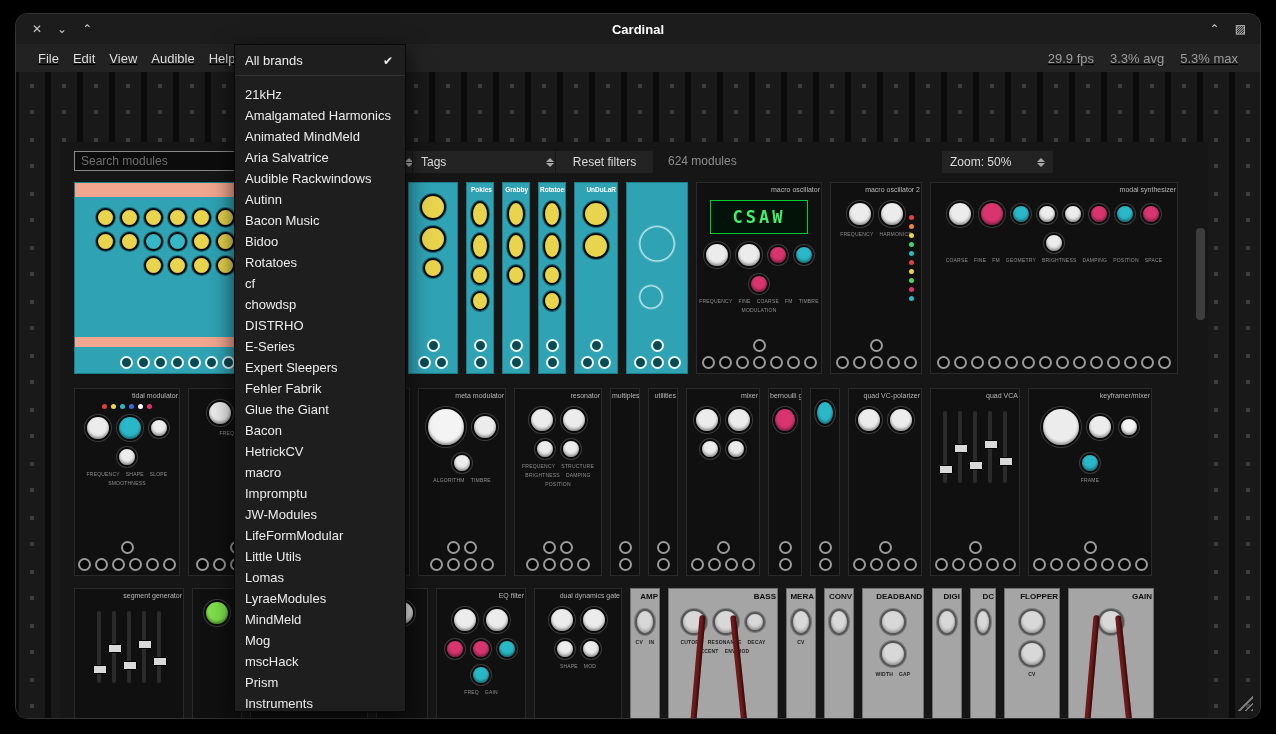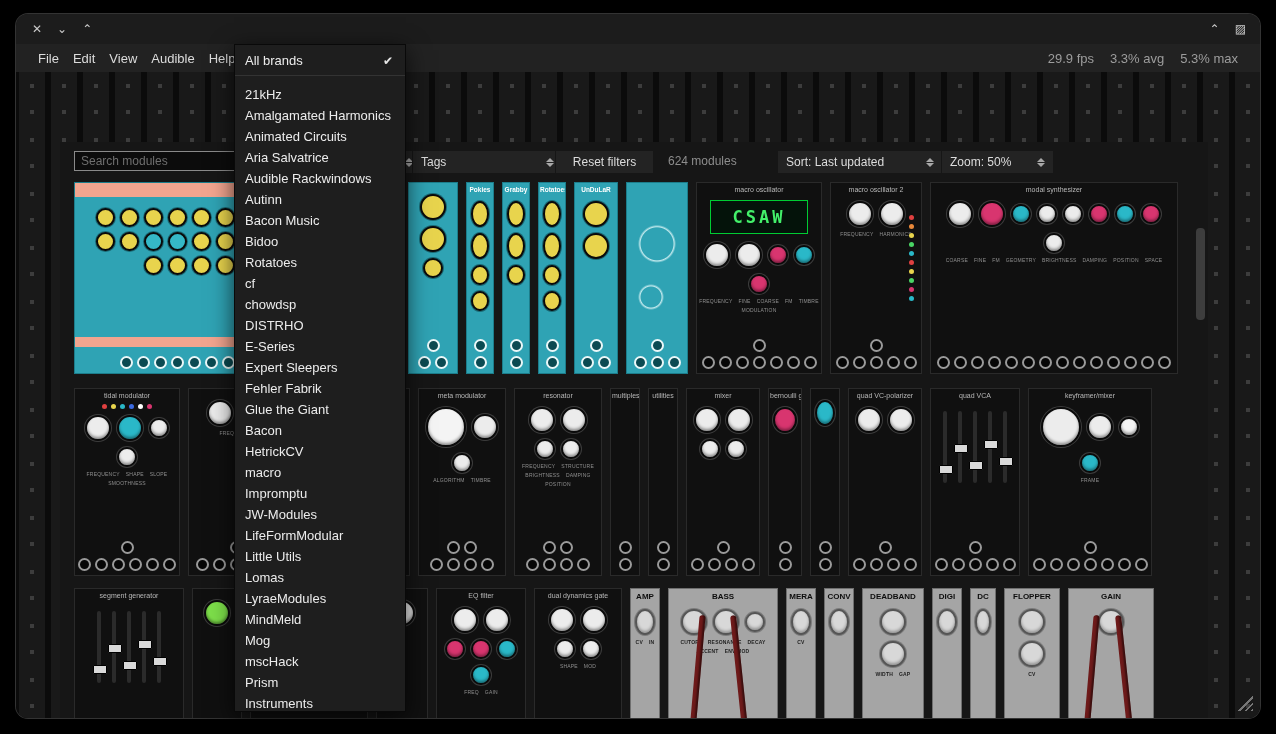--- a/index.html
+++ b/index.html
@@ -7,21 +7,21 @@
   .window{position:absolute;left:16px;top:14px;width:1244px;height:704px;background:#141414;
     border-radius:12px;overflow:hidden;box-shadow:0 0 0 1px #333,0 8px 30px rgba(0,0,0,.8);}
   
   .titlebar{position:relative;height:30px;background:#1c1c1c;display:flex;align-items:center;}
   .title{position:absolute;left:0;right:0;text-align:center;color:#ffffff;font-size:13px;font-weight:bold;}
   .win-left{display:flex;gap:15px;padding-left:16px;z-index:2;}
   .win-right{margin-left:auto;display:flex;gap:15px;padding-right:14px;z-index:2;}
   .wbtn{color:#c9c9c9;font-size:12px;line-height:12px;cursor:default;}
   
   .menubar{height:28px;background:#222222;display:flex;align-items:center;padding:0 22px;gap:14px;
-    border-bottom:1px solid #161616;}
+    border-bottom:1px solid #161616;text-decoration:underline;}
   .menu-item{color:#dcdcdc;font-size:13px;}
   .stats{margin-left:auto;display:flex;gap:16px;color:#9d9d9d;font-size:13px;}
   
   .rack{position:absolute;left:0;right:0;top:58px;bottom:0;background-color:#0b0b0b;
     background-image:
       radial-gradient(circle 2.5px at 16px 14px,#3d3d3d 98%,transparent),
       radial-gradient(circle 2.5px at 16px 40px,#3d3d3d 98%,transparent),
       linear-gradient(90deg,transparent 0 3px,#191919 3px 29px,transparent 29px);
     background-size:32px 54px;}
   
@@ -39,21 +39,21 @@
   .btn{position:absolute;top:0;height:22px;background:#232323;color:#dcdcdc;font-size:12px;display:flex;
     align-items:center;justify-content:center;border:1px solid #161616;}
   .count{position:absolute;left:608px;top:0;height:22px;display:flex;align-items:center;color:#8d8d8d;font-size:12px;}
   
   .mrow{position:absolute;left:14px;display:flex;gap:8px;align-items:stretch;}
   .mrow1{top:40px;height:192px;}
   .mrow2{top:246px;height:188px;}
   .mrow3{top:446px;height:192px;}
   .module{position:relative;flex:0 0 auto;height:100%;overflow:hidden;background:#101010;
     border:1px solid #2a2a2a;box-sizing:border-box;}
-  .m-title{font-size:7px;color:#b8b8b8;text-align:center;padding:3px 1px 2px;white-space:nowrap;overflow:hidden;}
+  .m-title{font-size:7px;color:#b8b8b8;text-align:right;padding:3px 1px 2px;white-space:nowrap;overflow:hidden;}
   .theme-teal,.theme-aria-seq,.theme-teal-art{background:#2fa3b4;border-color:#1c7d8b;}
   .theme-teal .m-title,.theme-teal-art .m-title{color:#ffffff;font-weight:bold;font-size:6.5px;}
   .theme-aria-seq::before{content:"";position:absolute;left:0;right:0;top:0;height:14px;background:#f2a58f;}
   .theme-aria-seq::after{content:"";position:absolute;left:0;right:0;bottom:26px;height:10px;background:#f2a58f;}
   .theme-teal-art{background:
       radial-gradient(circle 18px at 50% 32%,transparent 16px,#bfe8ec 17px,transparent 19px),
       radial-gradient(circle 12px at 40% 60%,transparent 10px,#bfe8ec 11px,transparent 13px),
       #2fa3b4;}
   .theme-gray{background:#a5a5a5;border-color:#6f6f6f;}
   .theme-gray .m-title{color:#0d0d0d;font-weight:bold;font-size:8px;}
@@ -100,20 +100,21 @@
 <body>
 
 <div class="window">
 
   <div class="titlebar">
     <div class="win-left">
         <span class="wbtn">✕</span>
         <span class="wbtn">⌄</span>
         <span class="wbtn">⌃</span>
       </div>
+    <div class="title">Cardinal</div>
     <div class="win-right">
         <span class="wbtn">⌃</span>
         <span class="wbtn">▨</span>
       </div>
   </div>
 
   <div class="menubar">
     <span id="menu-items" style="display:flex;gap:14px;">
         <span class="menu-item">File</span>
         <span class="menu-item">Edit</span>
@@ -142,27 +143,20 @@
         </div>
         <div class="select" style="left:352px;width:133px;">
           <span>Tags</span>
           <span class="updown">
               <i class="up"></i>
               <i class="down"></i>
             </span>
         </div>
         <div class="btn" style="left:495px;width:97px;">Reset filters</div>
         <div class="count">624 modules</div>
-        <div class="select" style="left:717px;width:148px;">
-          <span>Sort: Last updated</span>
-          <span class="updown">
-              <i class="up"></i>
-              <i class="down"></i>
-            </span>
-        </div>
         <div class="select" style="left:881px;width:95px;">
           <span>Zoom: 50%</span>
           <span class="updown">
               <i class="up"></i>
               <i class="down"></i>
             </span>
         </div>
       </div>
 
       <div class="mrow mrow1">
@@ -781,21 +775,21 @@
 
 <div class="brand-menu">
   <div class="brand-selected">
     <span>All brands</span>
     <span class="check">✔</span>
   </div>
   <div class="brand-sep"></div>
   <div id="brand-list">
       <div class="brand-item">21kHz</div>
       <div class="brand-item">Amalgamated Harmonics</div>
-      <div class="brand-item">Animated Circuits</div>
+      <div class="brand-item">Animated MindMeld</div>
       <div class="brand-item">Aria Salvatrice</div>
       <div class="brand-item">Audible Rackwindows</div>
       <div class="brand-item">Autinn</div>
       <div class="brand-item">Bacon Music</div>
       <div class="brand-item">Bidoo</div>
       <div class="brand-item">Rotatoes</div>
       <div class="brand-item">cf</div>
       <div class="brand-item">chowdsp</div>
       <div class="brand-item">DISTRHO</div>
       <div class="brand-item">E-Series</div>

